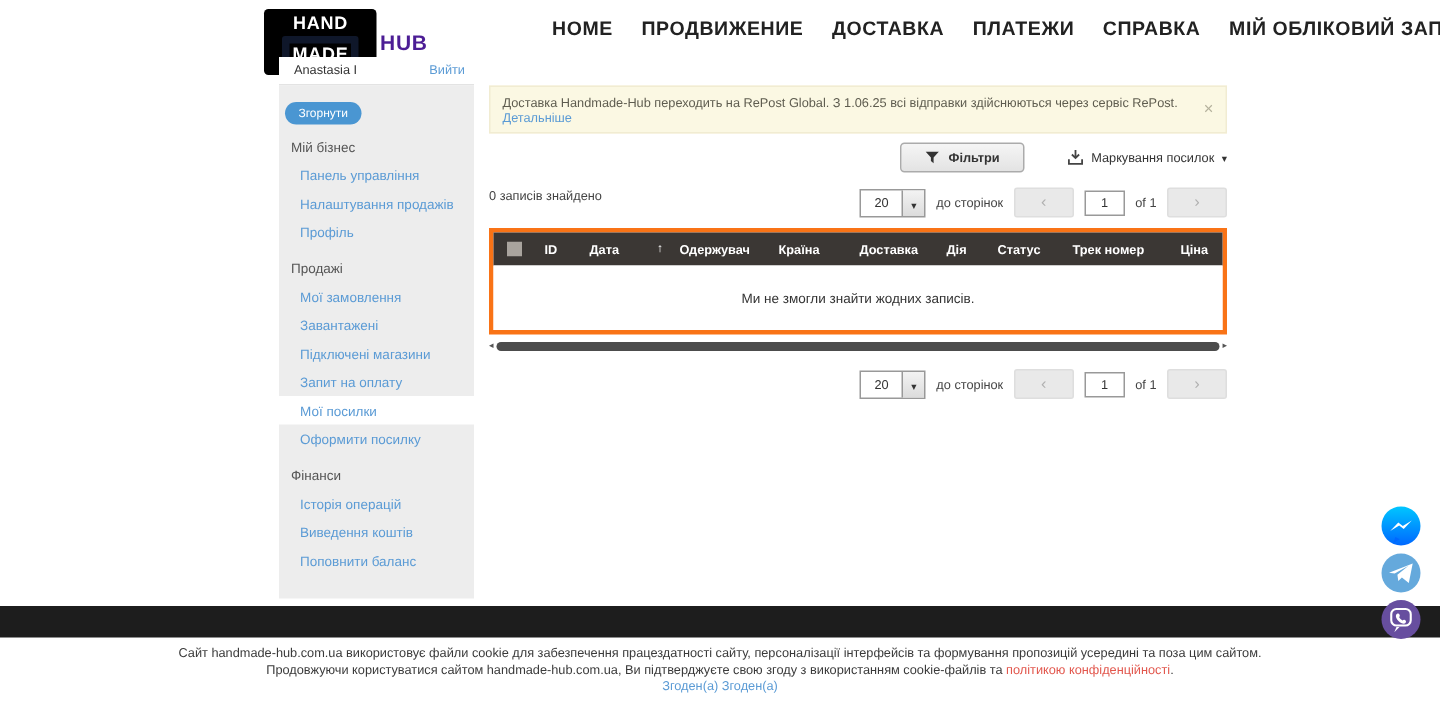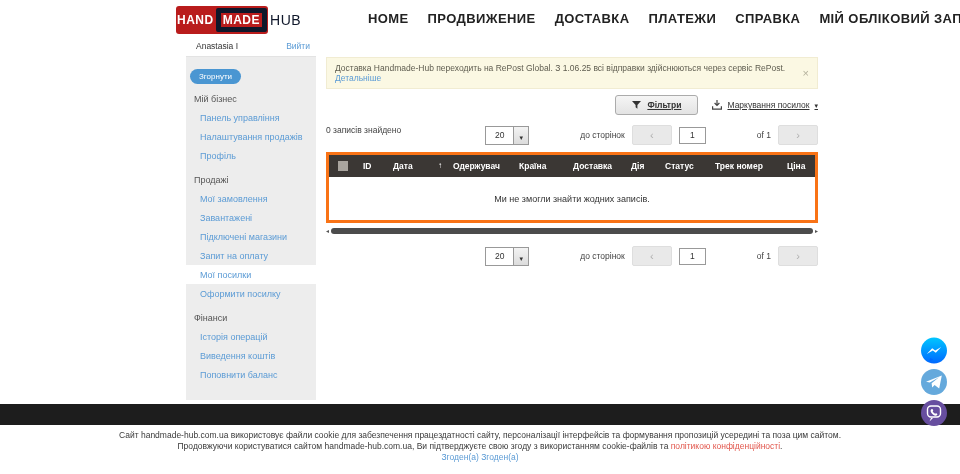--- a/index.html
+++ b/index.html
@@ -4,53 +4,53 @@
 <style>
   * { margin:0; padding:0; box-sizing:border-box; }
   html,body { width:960px; height:474px; }
   body {
     position:relative; overflow:hidden; background:#fff;
     font-family:"Liberation Sans", sans-serif; color:#333;
   }
   
   .header { position:absolute; top:0; left:0; width:960px; height:36px; background:#fff; }
   .logo { position:absolute; left:176px; top:6px; display:flex; align-items:center; cursor:pointer; }
-  .logo-box { background:#b91c1c; border-radius:3px; padding:2px 1px; display:flex; align-items:center; gap:2px; }
+  .logo-box { background:#000000; border-radius:3px; padding:2px 12px; display:flex; align-items:center; gap:2px;flex-direction:column; }
   .logo-hand { color:#fff; font-weight:bold; font-size:12px; letter-spacing:.5px; }
   .logo-made { color:#fff; font-weight:bold; font-size:12px; letter-spacing:.5px; border:5px solid #0f172a; border-radius:2px; padding:0 2px; }
-  .logo-hub { color:#0f172a; font-weight:normal; font-size:14px; letter-spacing:.5px; margin-left:2px; }
+  .logo-hub { color:#4c1d95; font-weight:bold; font-size:14px; letter-spacing:.5px; margin-left:2px; }
   .nav { position:absolute; left:368px; top:11px; display:flex; gap:19px; align-items:center; }
   .nav-item { font-size:13px; font-weight:bold; color:#222; letter-spacing:.4px; cursor:pointer; white-space:nowrap; }
   
   .page { position:absolute; top:38px; left:165px; width:632px; display:flex; }
   
   .sidebar { width:130px; flex:none;margin-left:21px; }
   .user-row { height:19px; background:#fff; border-bottom:1px solid #e3e3e3; display:flex; justify-content:space-between; align-items:center; padding:0 6px 3px 10px; font-size:8.5px; color:#333; }
   .logout-link { color:#5b9bd5; cursor:pointer; }
   .side-panel { background:#ededed; padding:8px 0 16px; }
   .collapse-btn { display:inline-block; margin-left:4px; background:#4a96d2; color:#fff; font-size:8px; padding:3px 9px; border-radius:9px; cursor:pointer; }
   .side-section-title { font-size:9px; color:#555; padding:10px 0 4px 8px; }
   .side-link { font-size:9px; color:#5b9bd5; padding:4.5px 0 4.5px 14px; cursor:pointer; }
   .side-link.active { background:#fff; }
   
   .content { margin-left:10px; width:492px; }
   .banner { margin-top:19px; background:#fbf8e3; border:1px solid #f1ecd2; padding:5px 8px; display:flex; align-items:center; font-size:8.5px; color:#5e5c4f; }
   .banner-link { color:#5b9bd5; cursor:pointer; }
   .banner-close { margin-left:auto; color:#b4b19c; font-size:11px; cursor:pointer; padding-left:8px; }
-  .toolbar { display:flex; justify-content:flex-end; align-items:center; margin-top:6px; gap:14px;text-decoration:underline; }
+  .toolbar { display:flex; justify-content:flex-end; align-items:center; margin-top:6px; gap:29px; }
   .filters-btn { display:flex; gap:6px; align-items:center; background:linear-gradient(#f5f5f5,#e3e3e3); border:1px solid #ababab; border-radius:3px; padding:4px 16px; font-size:8.5px; font-weight:bold; color:#333; cursor:pointer; }
   .marking-btn { display:flex; gap:5px; align-items:flex-end; font-size:8.5px; color:#333; cursor:pointer; background:none; border:none; }
   .caret-down::after { content:"▾"; font-size:7px; color:#333; }
   .pagerow { display:flex; align-items:flex-start; margin-top:10px; }
   .records { font-size:8.5px; color:#444; }
   .pager { margin-left:auto; display:flex; align-items:center; gap:7px; }
   .select { display:flex; border:1px solid #999; height:19px; background:#fff; cursor:pointer; }
   .select-value { width:27px; display:flex; align-items:center; justify-content:center; font-size:8.5px; color:#333; }
   .select-caret { width:15px; background:linear-gradient(#f3f3f3,#dcdcdc); border-left:1px solid #999; display:flex; align-items:center; justify-content:center; }
-  .pager-label { font-size:8.5px; color:#444;margin-left:44px; }
+  .pager-label { font-size:8.5px; color:#444; }
   .pg-btn { width:40px; height:20px; background:#e9e9e9; border:1px solid #dedede; border-radius:2px; display:flex; align-items:center; justify-content:center; color:#b0b0b0; font-size:11px; cursor:pointer; }
   .pg-input { width:27px; height:17px; border:1px solid #999; text-align:center; font-size:8.5px; color:#333; font-family:"Liberation Sans",sans-serif; }
   
   .table { margin-top:7px; border:3px solid #f97316; }
   .thead { display:flex; background:#3b3734; color:#fff; height:22px; align-items:center; font-size:8.5px; font-weight:bold; }
   .th { padding-left:6px; white-space:nowrap; overflow:hidden; }
   .th-cb { width:28px; display:flex; justify-content:center; padding:0; }
   .checkbox { width:10px; height:10px; background:#a9a49e; cursor:pointer; }
   .w-id{width:30px}.w-date{width:60px; display:flex; justify-content:space-between; padding-right:5px;}.w-rec{width:66px}.w-cty{width:54px}.w-del{width:58px}.w-act{width:34px}.w-st{width:50px}.w-trk{width:72px}.w-pr{width:34px}
   .sort-arrow { font-size:8px; color:#fff; cursor:pointer; }

